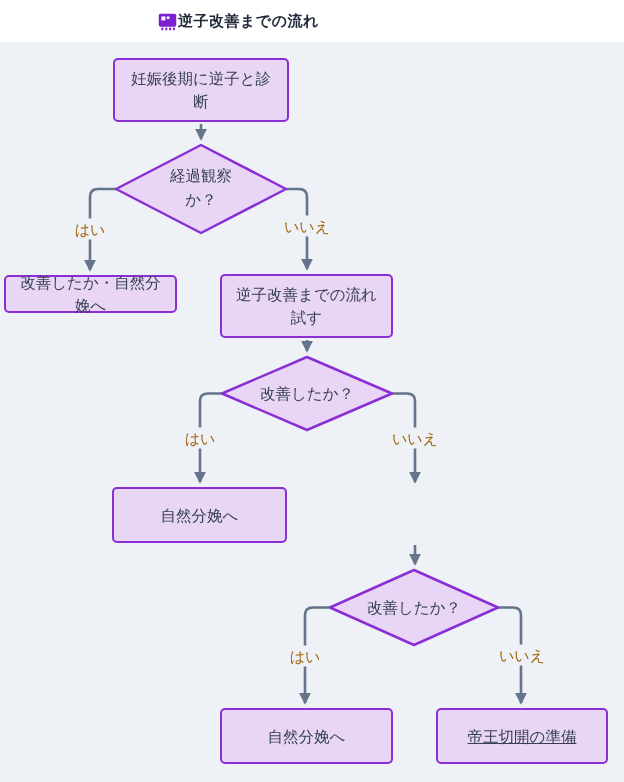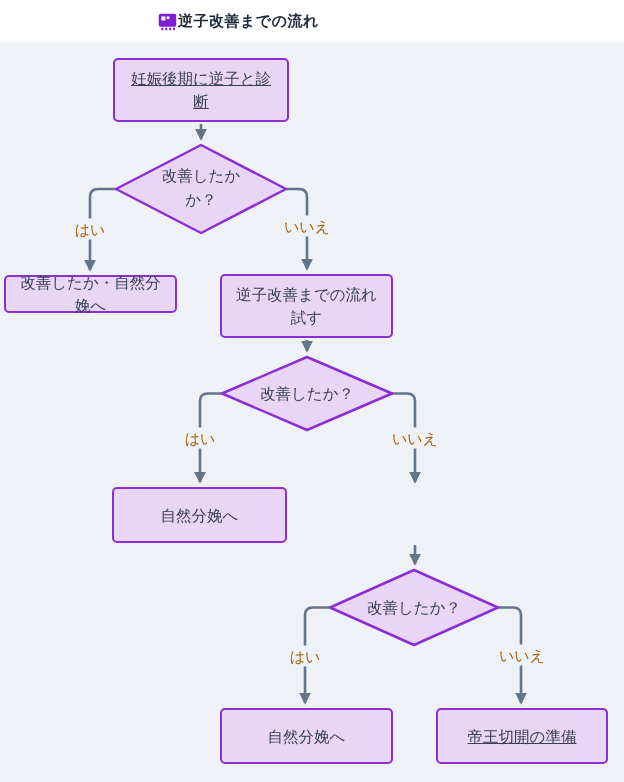--- a/index.html
+++ b/index.html
@@ -23,21 +23,21 @@
   .stage{position:absolute;left:0;top:0;width:624px;height:782px;}
   svg.lines{position:absolute;left:0;top:0;}
   
   .node{
     position:absolute;box-sizing:border-box;
     background:#e9d6f7;border:2.5px solid #8a2fd4;border-radius:5px;
     display:flex;align-items:center;justify-content:center;
     color:#374151;font-size:15.5px;text-align:center;
     line-height:23px;white-space:pre-line;padding:0 10px;
   }
-  .n1{left:113px;top:58px;width:176px;height:64px;text-decoration:underline;}
+  .n1{left:113px;top:58px;width:176px;height:64px;}
   .n2{left:4px;top:275px;width:173px;height:38px;}
   .n3{left:220px;top:274px;width:173px;height:64px;}
   .n4{left:112px;top:487px;width:175px;height:56px;}
   .n5{left:328px;top:487px;width:174px;height:56px;}
   .n6{left:220px;top:708px;width:173px;height:56px;}
   .n7{left:436px;top:708px;width:172px;height:56px;text-decoration:underline;}
   
   .dtext{
     position:absolute;display:flex;align-items:center;justify-content:center;
     color:#374151;font-size:15.5px;text-align:center;line-height:24px;
@@ -119,21 +119,21 @@
     <div class="node n4">
       <span>自然分娩へ</span>
     </div>
     <div class="node n6">
       <span>自然分娩へ</span>
     </div>
     <div class="node n7">
       <span>帝王切開の準備</span>
     </div>
 
-    <div class="dtext d1t">改善したか
+    <div class="dtext d1t">経過観察
 か？</div>
     <div class="dtext d2t">改善したか？</div>
     <div class="dtext d3t">改善したか？</div>
 
     <div class="elabel el1">はい</div>
     <div class="elabel el2">いいえ</div>
     <div class="elabel el3">はい</div>
     <div class="elabel el4">いいえ</div>
     <div class="elabel el5">はい</div>
     <div class="elabel el6">いいえ</div>

